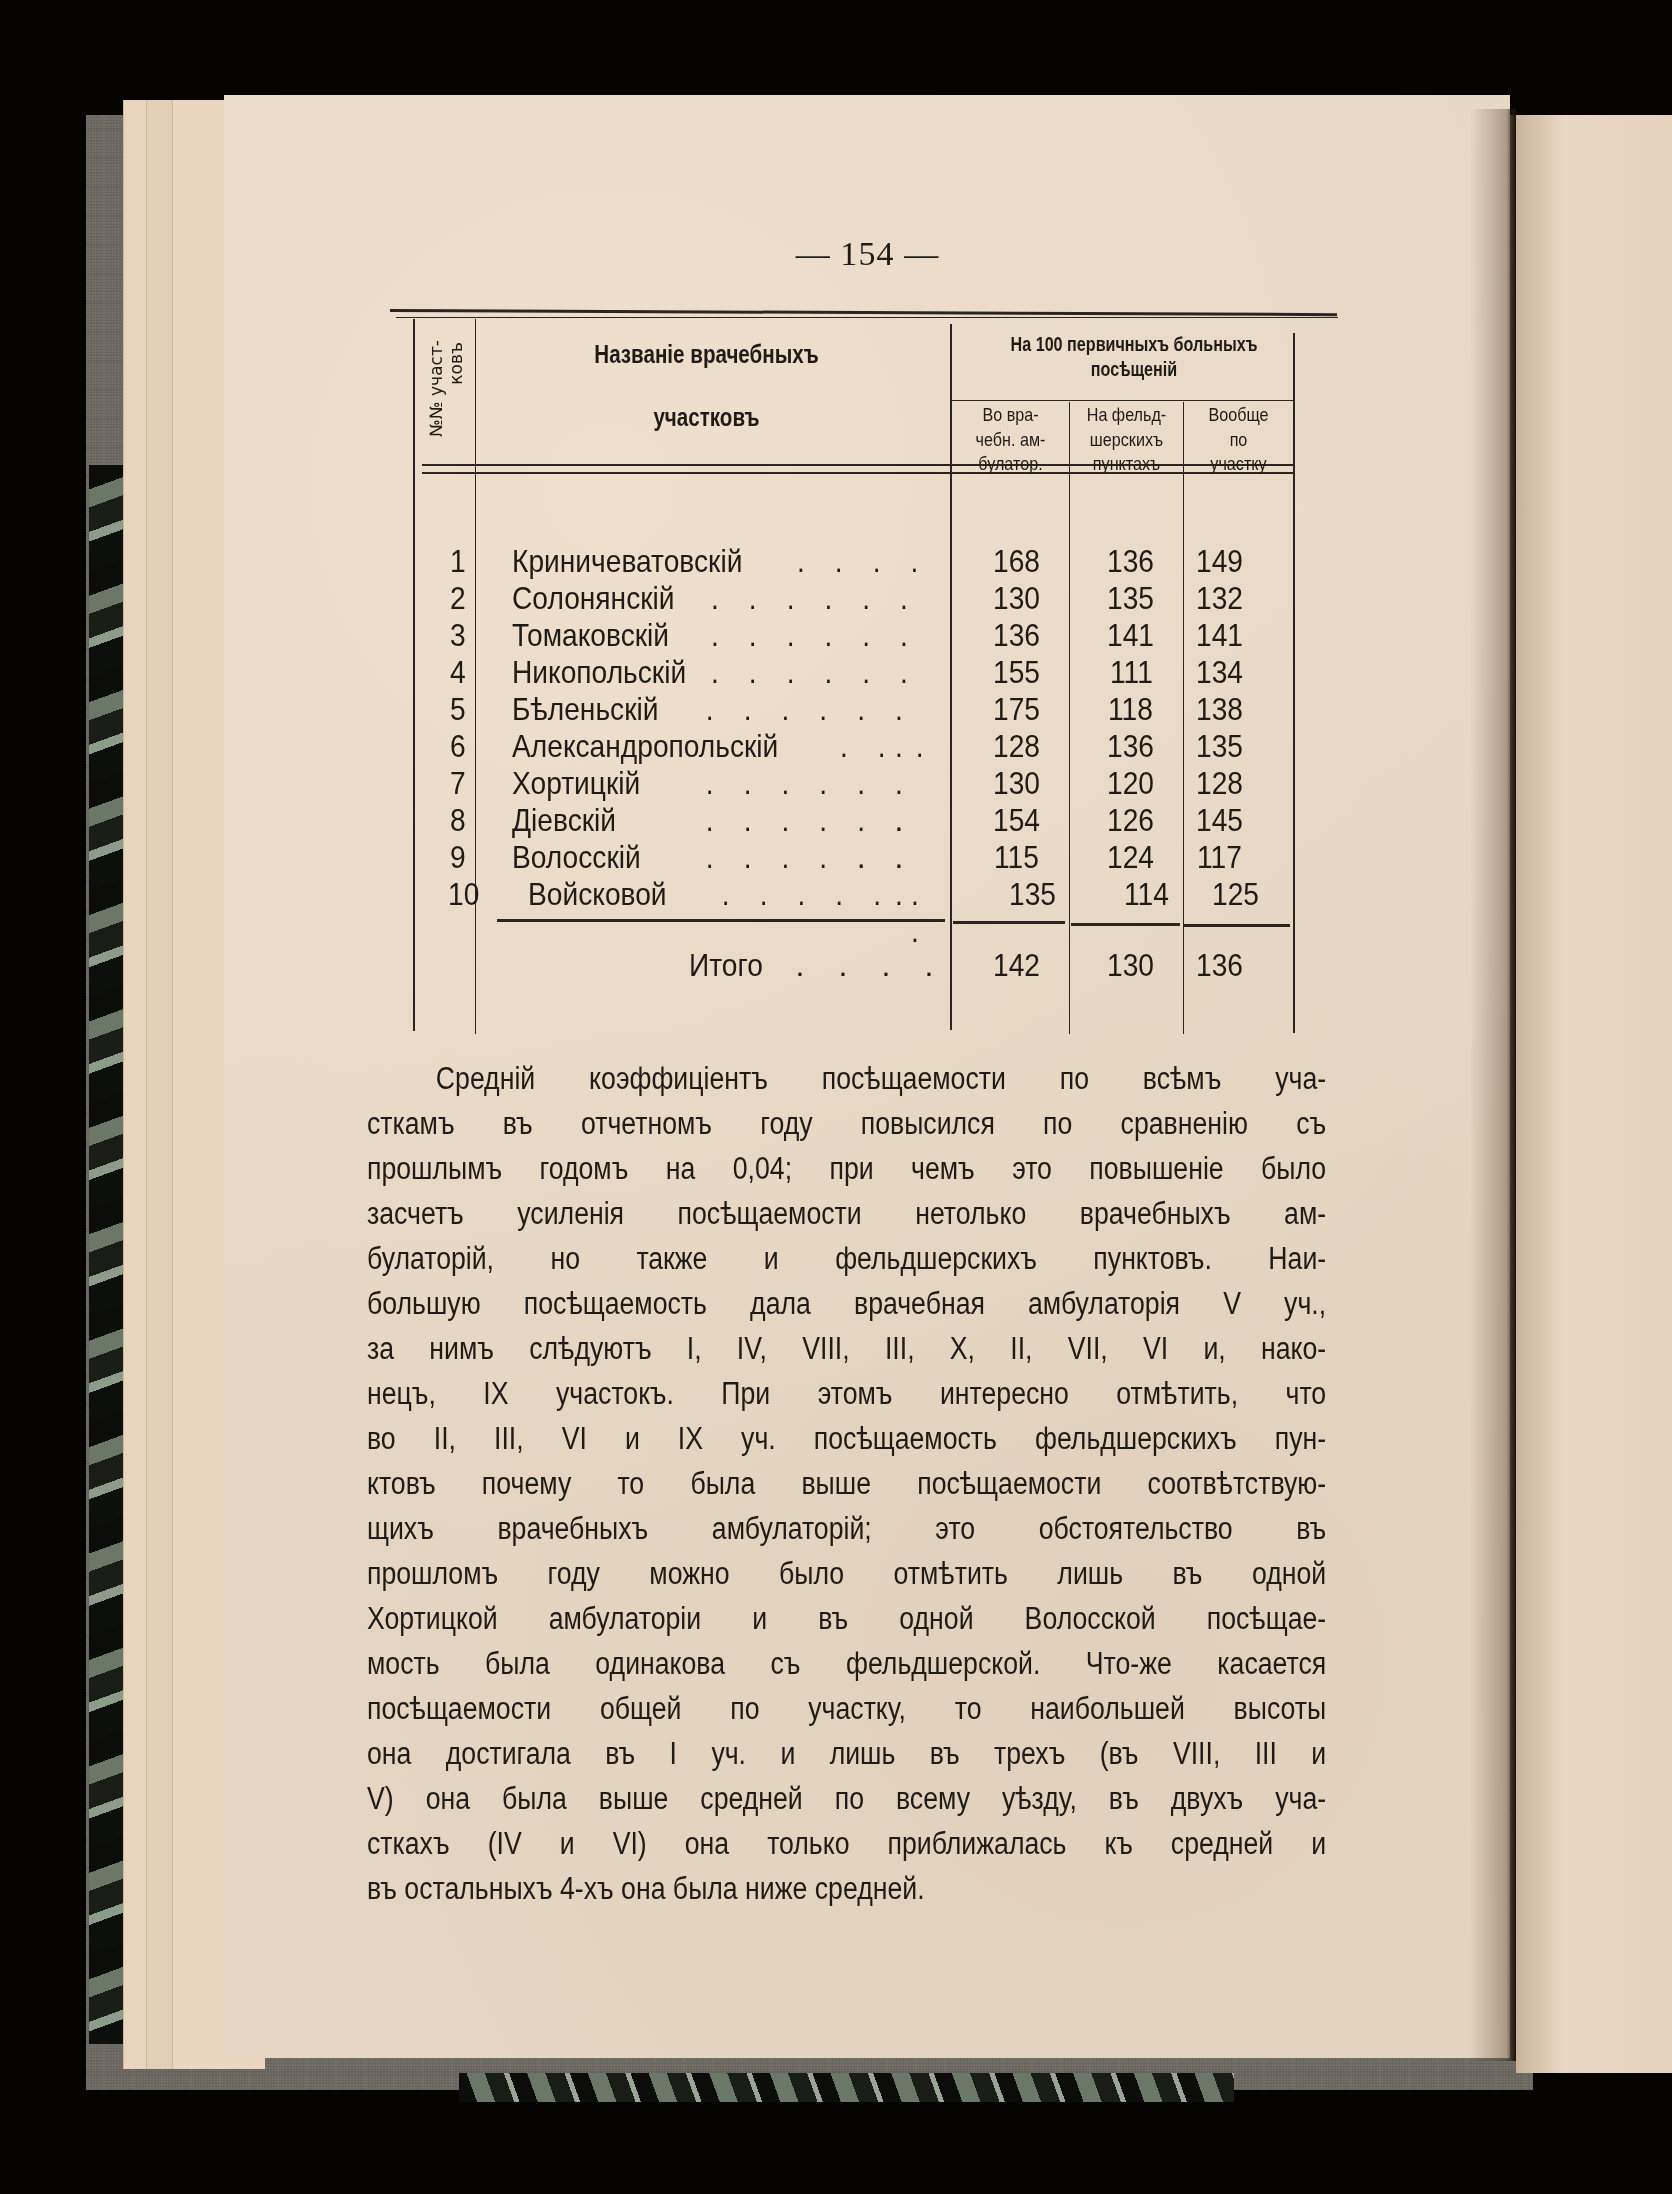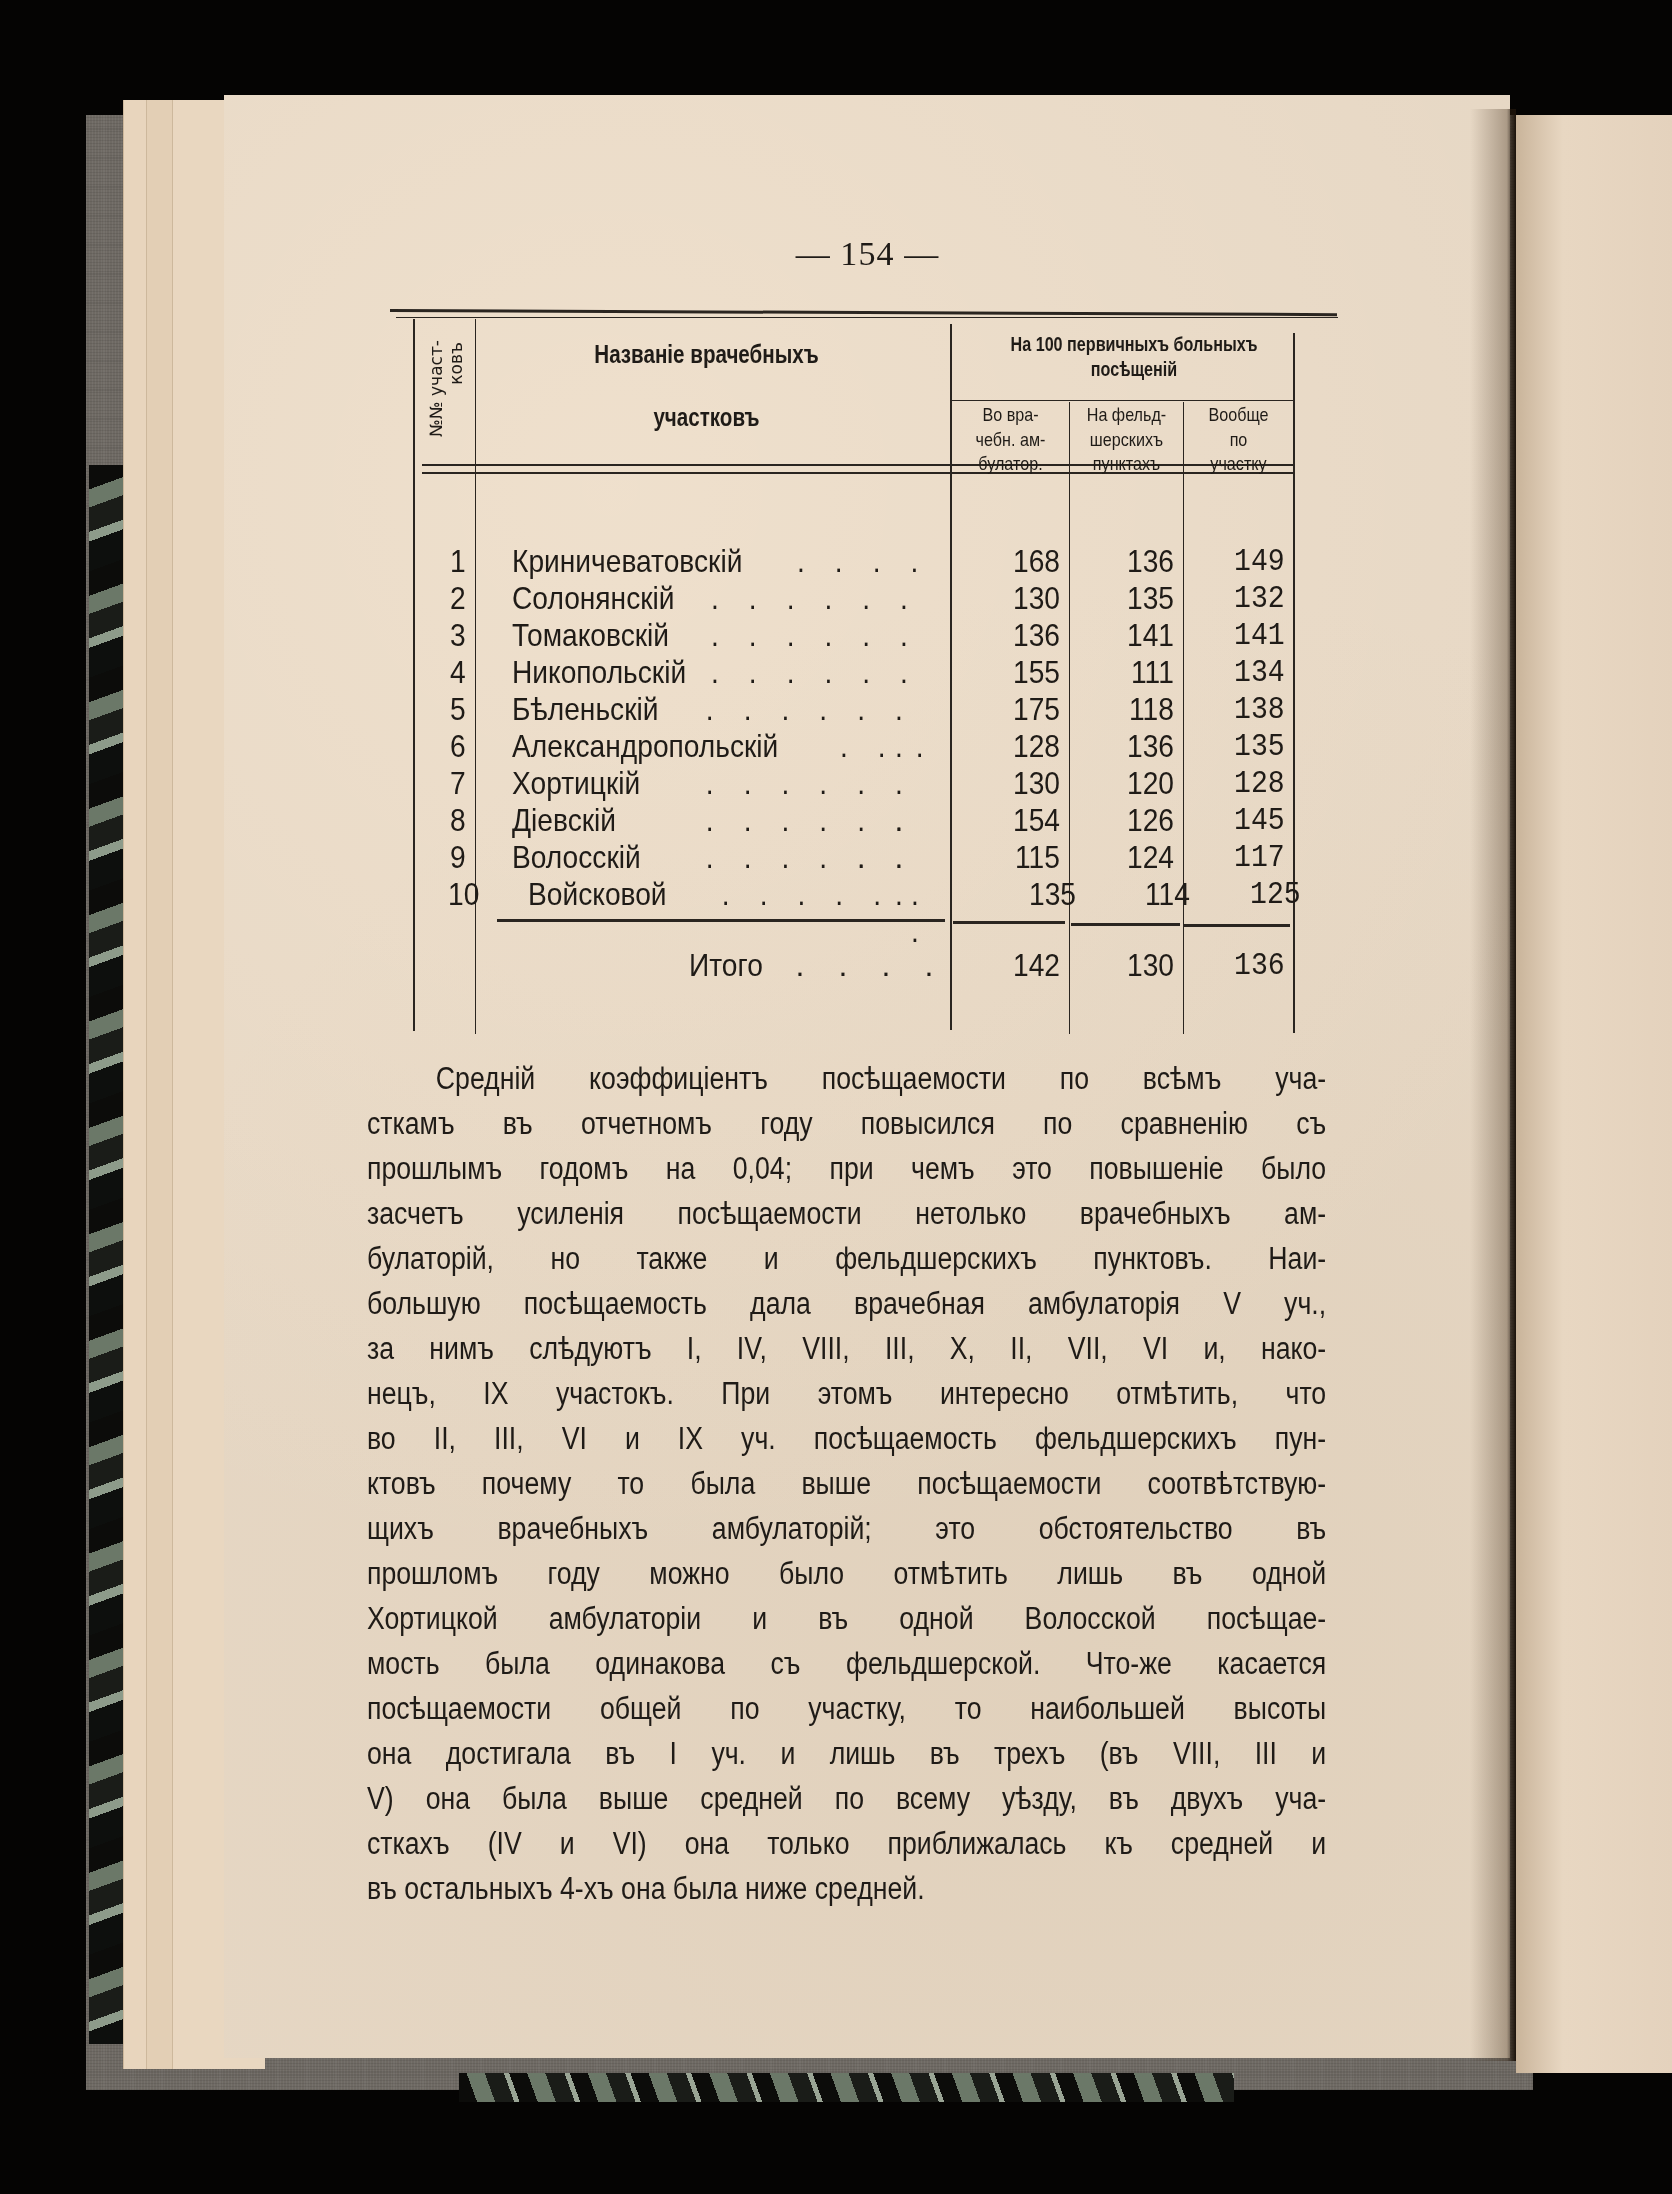--- a/index.html
+++ b/index.html
@@ -62,24 +62,24 @@
   }
   .hdr-name-1 { left: 477px; top: 339px; width: 459px; font-size: 26.4px; }
   .hdr-name-2 { left: 477px; top: 402px; width: 459px; font-size: 26.4px; }
   .hdr-group { left: 953px; top: 332px; width: 362px; font-size: 20.7px; }
   .sub { position: absolute; text-align: center; font-size: 19px; line-height: 1.3; transform: scaleX(0.85); transform-origin: center; }
 
   .row { position: absolute; left: 413px; height: 37px; width: 919px; font-size: 32px; }
   .row .num { position: absolute; left: 0; width: 55px; text-align: right; }
   .row .name { position: absolute; left: 99px; white-space: nowrap; }
   .row .dots { position: absolute; left: 258px; width: 276px; text-align: right; letter-spacing: 12.6px; }
-  .row .v { position: absolute; width: 92px; text-align: right; }
+  .row .v { position: absolute; width: 92px; text-align: center; }
   .row .v1 { left: 561px; }
   .row .v2 { left: 675px; }
-  .row .v3 { left: 787px; font-family: Liberation Mono, monospace; }
+  .row .v3 { left: 764px; }
   .row span { display: inline-block; transform: scaleX(0.88); transform-origin: left; }
 
   .total-rule { position: absolute; height: 3.4px; background: #2a2520; }
 
   
   .para {
     position: absolute; left: 367px; top: 1056px; width: 959px;
     font-size: 31px; line-height: 45px;
   }
   .para .line { display: block; white-space: nowrap; text-align: justify; text-align-last: justify; height: 45px; transform: scaleX(0.86); transform-origin: left; width: 116.3%; }

